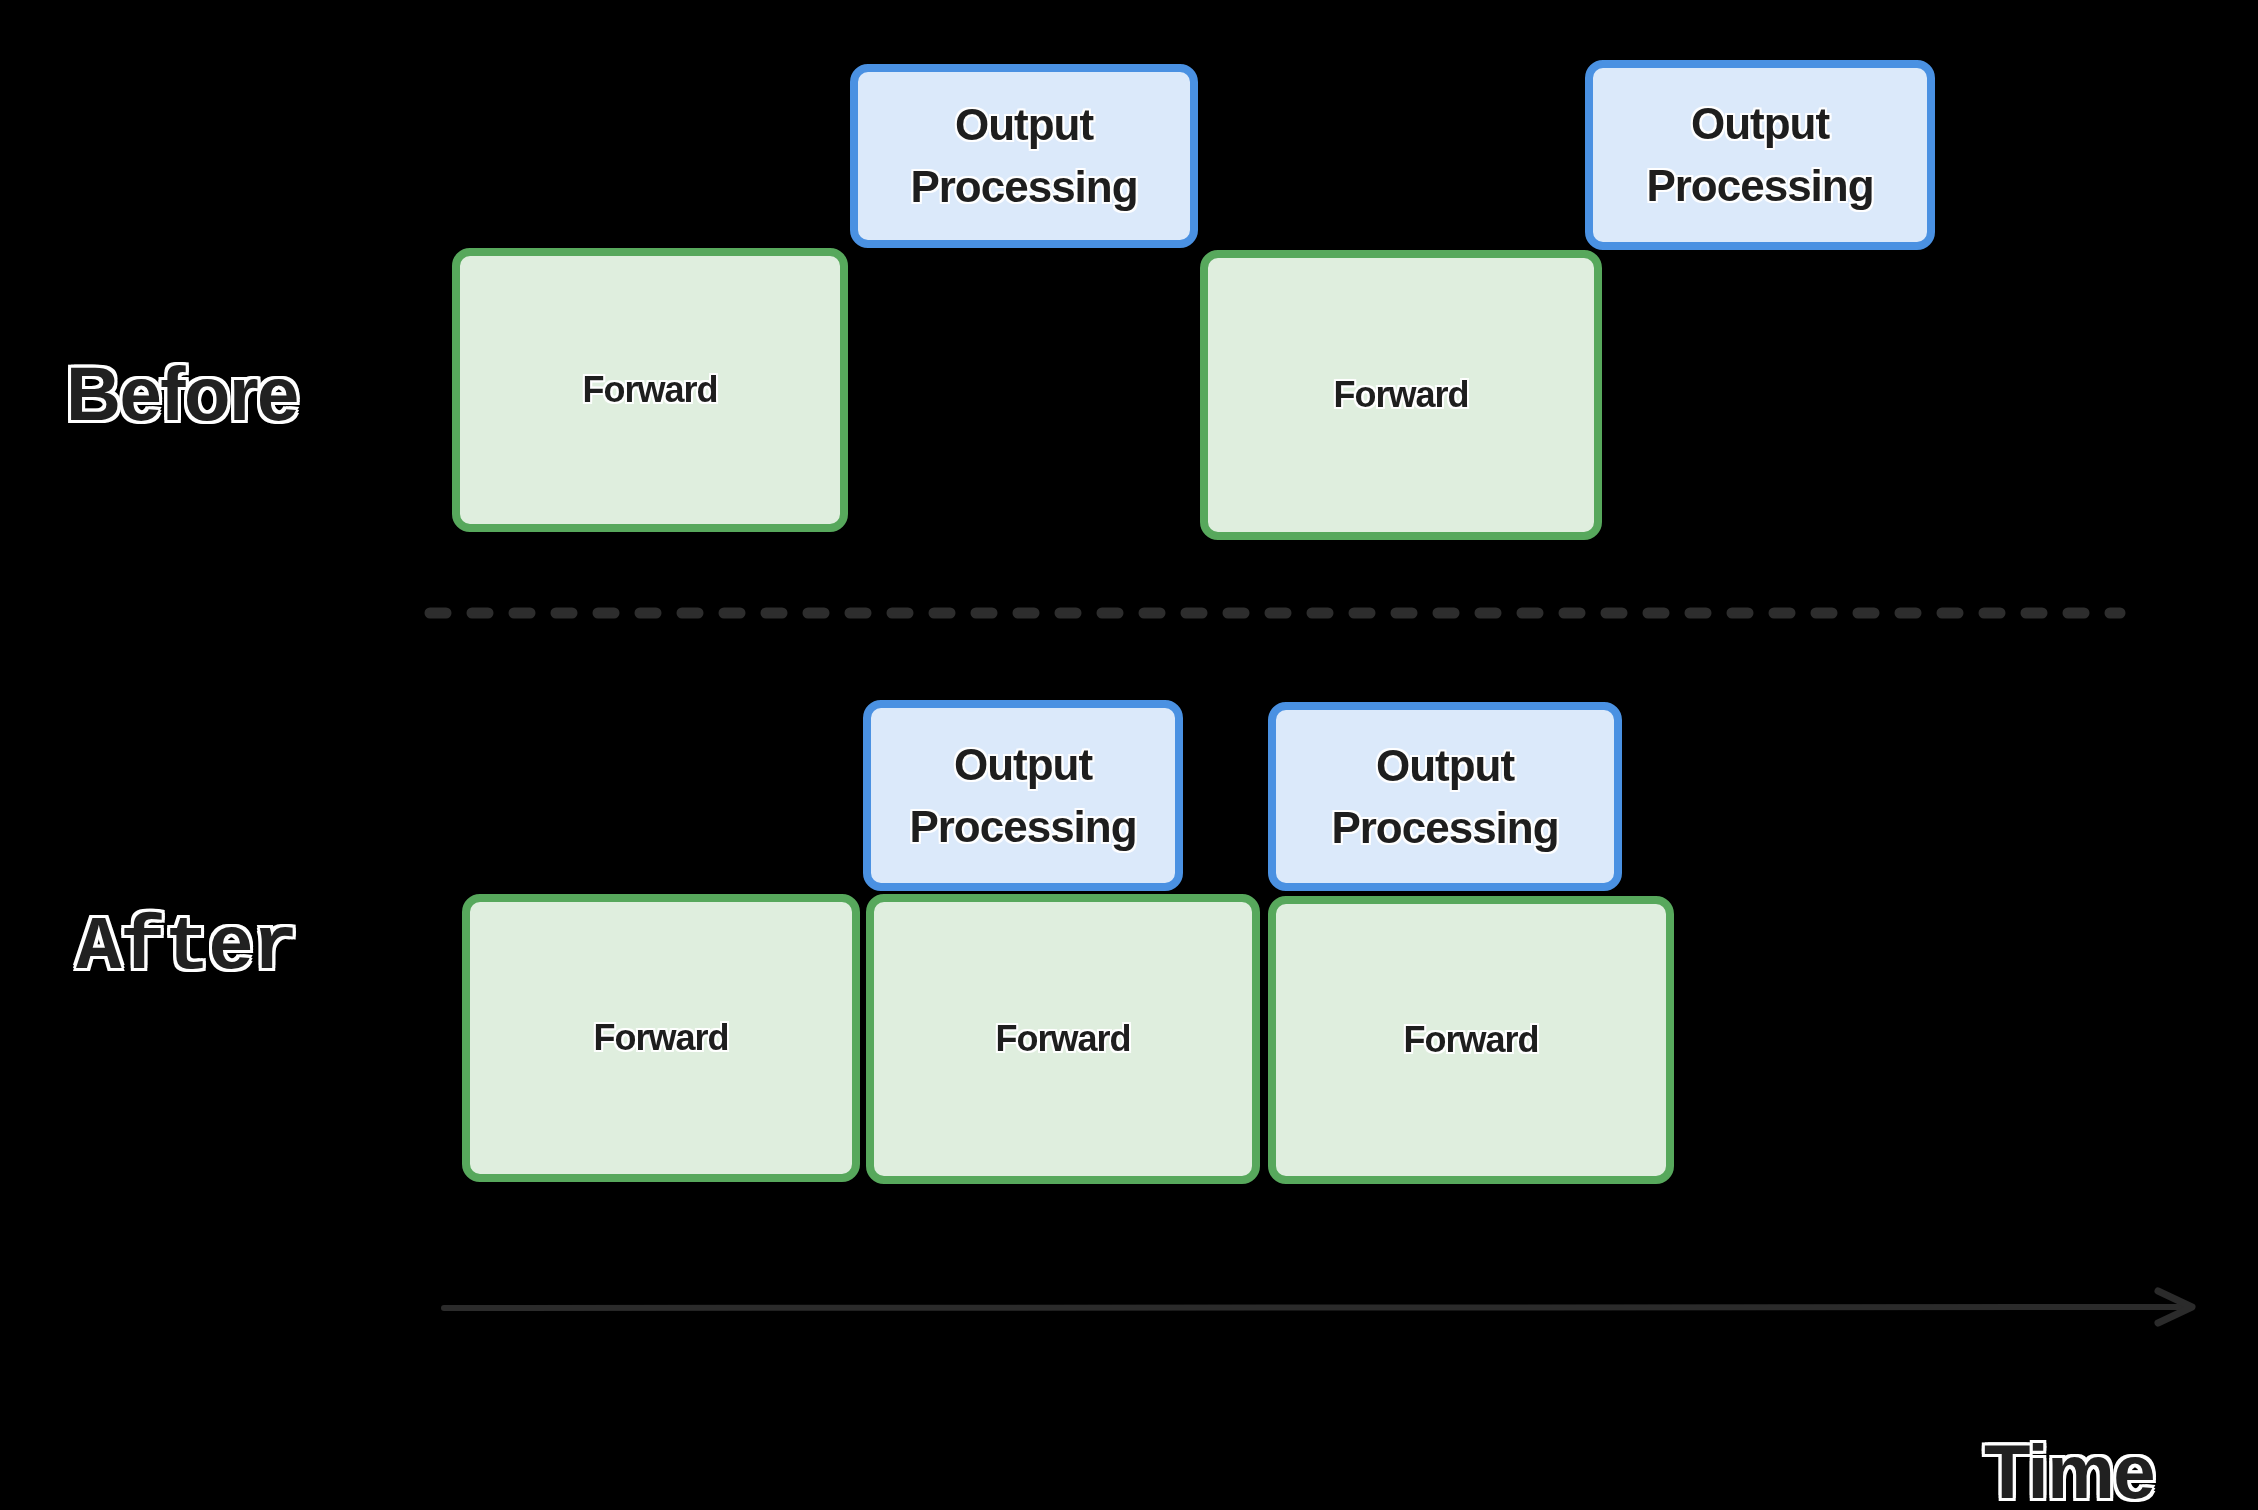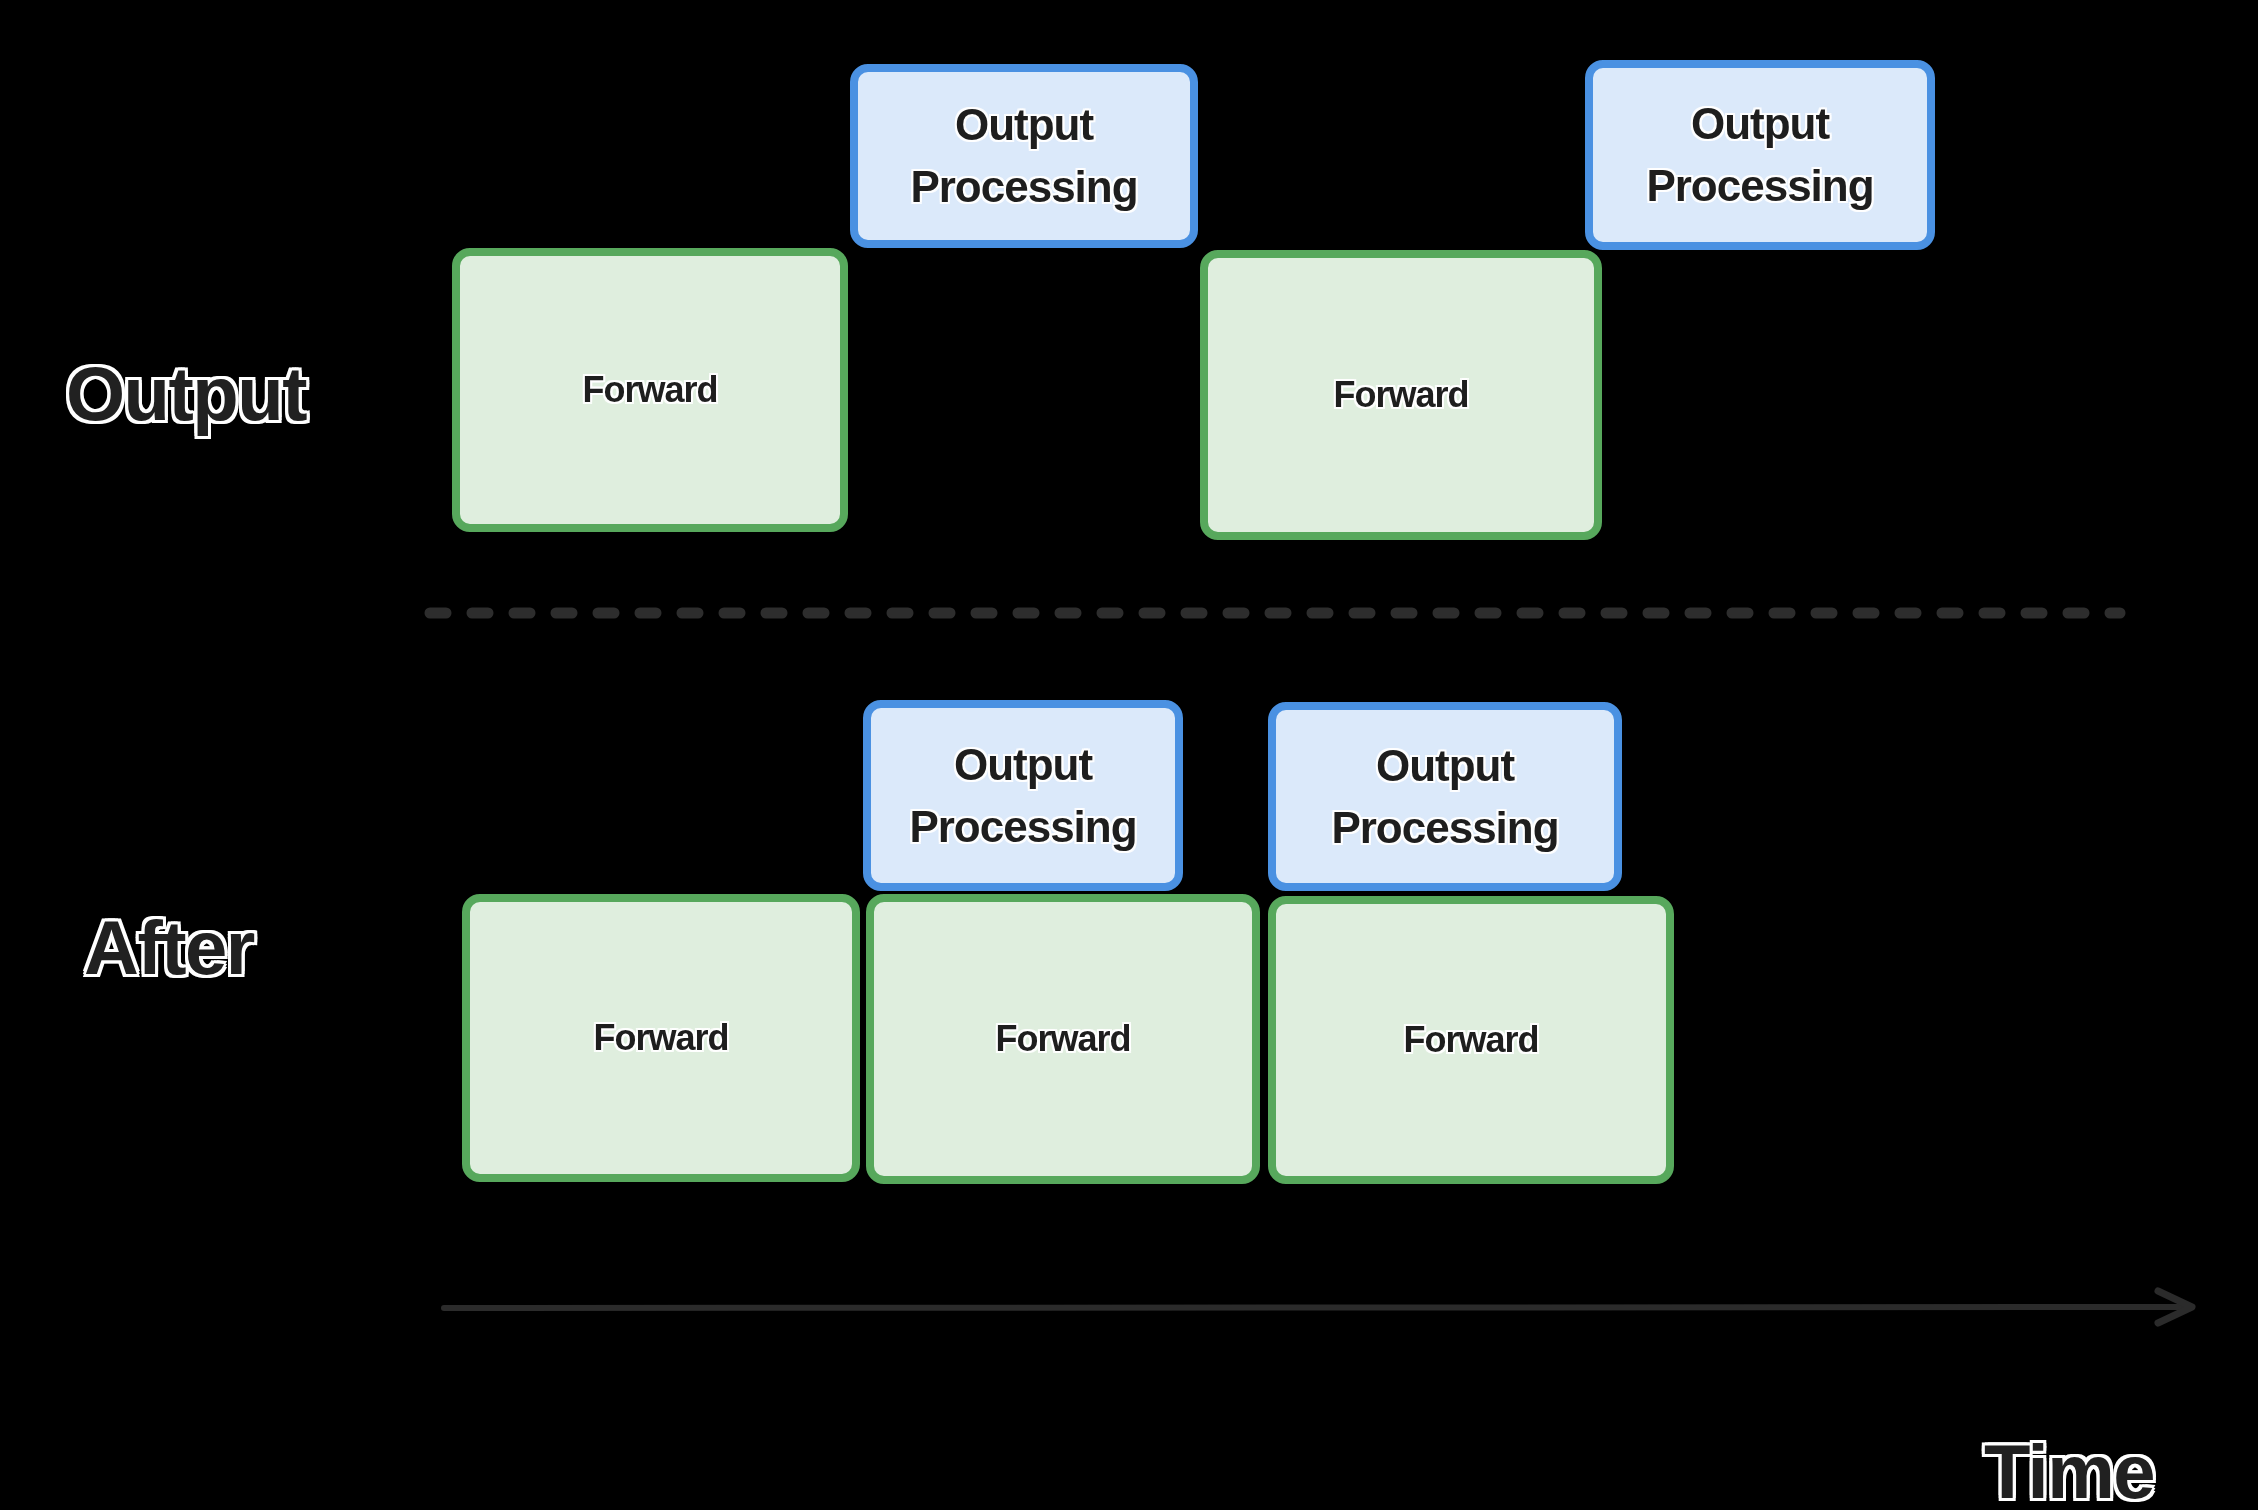--- a/index.html
+++ b/index.html
@@ -19,21 +19,21 @@
     line-height:1;
     letter-spacing:-1.5px;
     color:#212121;
     white-space:nowrap;
     text-shadow:
       -3px -3px 0 #fff, 0 -3px 0 #fff, 3px -3px 0 #fff,
       -3px  0   0 #fff,               3px  0   0 #fff,
       -3px  3px 0 #fff, 0  3px 0 #fff, 3px  3px 0 #fff;
   }
   #label-before{left:66px;top:356px;}
-  #label-after{left:84px;top:910px;}
+  #label-after{left:76px;top:910px;font-family:Liberation Mono, monospace;}
   #label-time{left:1984px;top:1434px;}
 
   
   .block{
     position:absolute;
     box-sizing:border-box;
     display:flex;
     align-items:center;
     justify-content:center;
     text-align:center;
@@ -78,21 +78,21 @@
   
   .svg-abs{position:absolute;display:block;}
   #divider{left:420px;top:600px;}
   #time-arrow{left:436px;top:1272px;}
 </style>
 </head>
 <body>
 
 <div class="stage">
 
-  <div class="outline-label" id="label-before">Output</div>
+  <div class="outline-label" id="label-before">Before</div>
 
   <div class="block green" id="b-fwd1">
     <span class="block-label">Forward</span>
   </div>
   <div class="block blue" id="b-op1">
     <span class="block-label">Output Processing</span>
   </div>
   <div class="block green" id="b-fwd2">
     <span class="block-label">Forward</span>
   </div>

